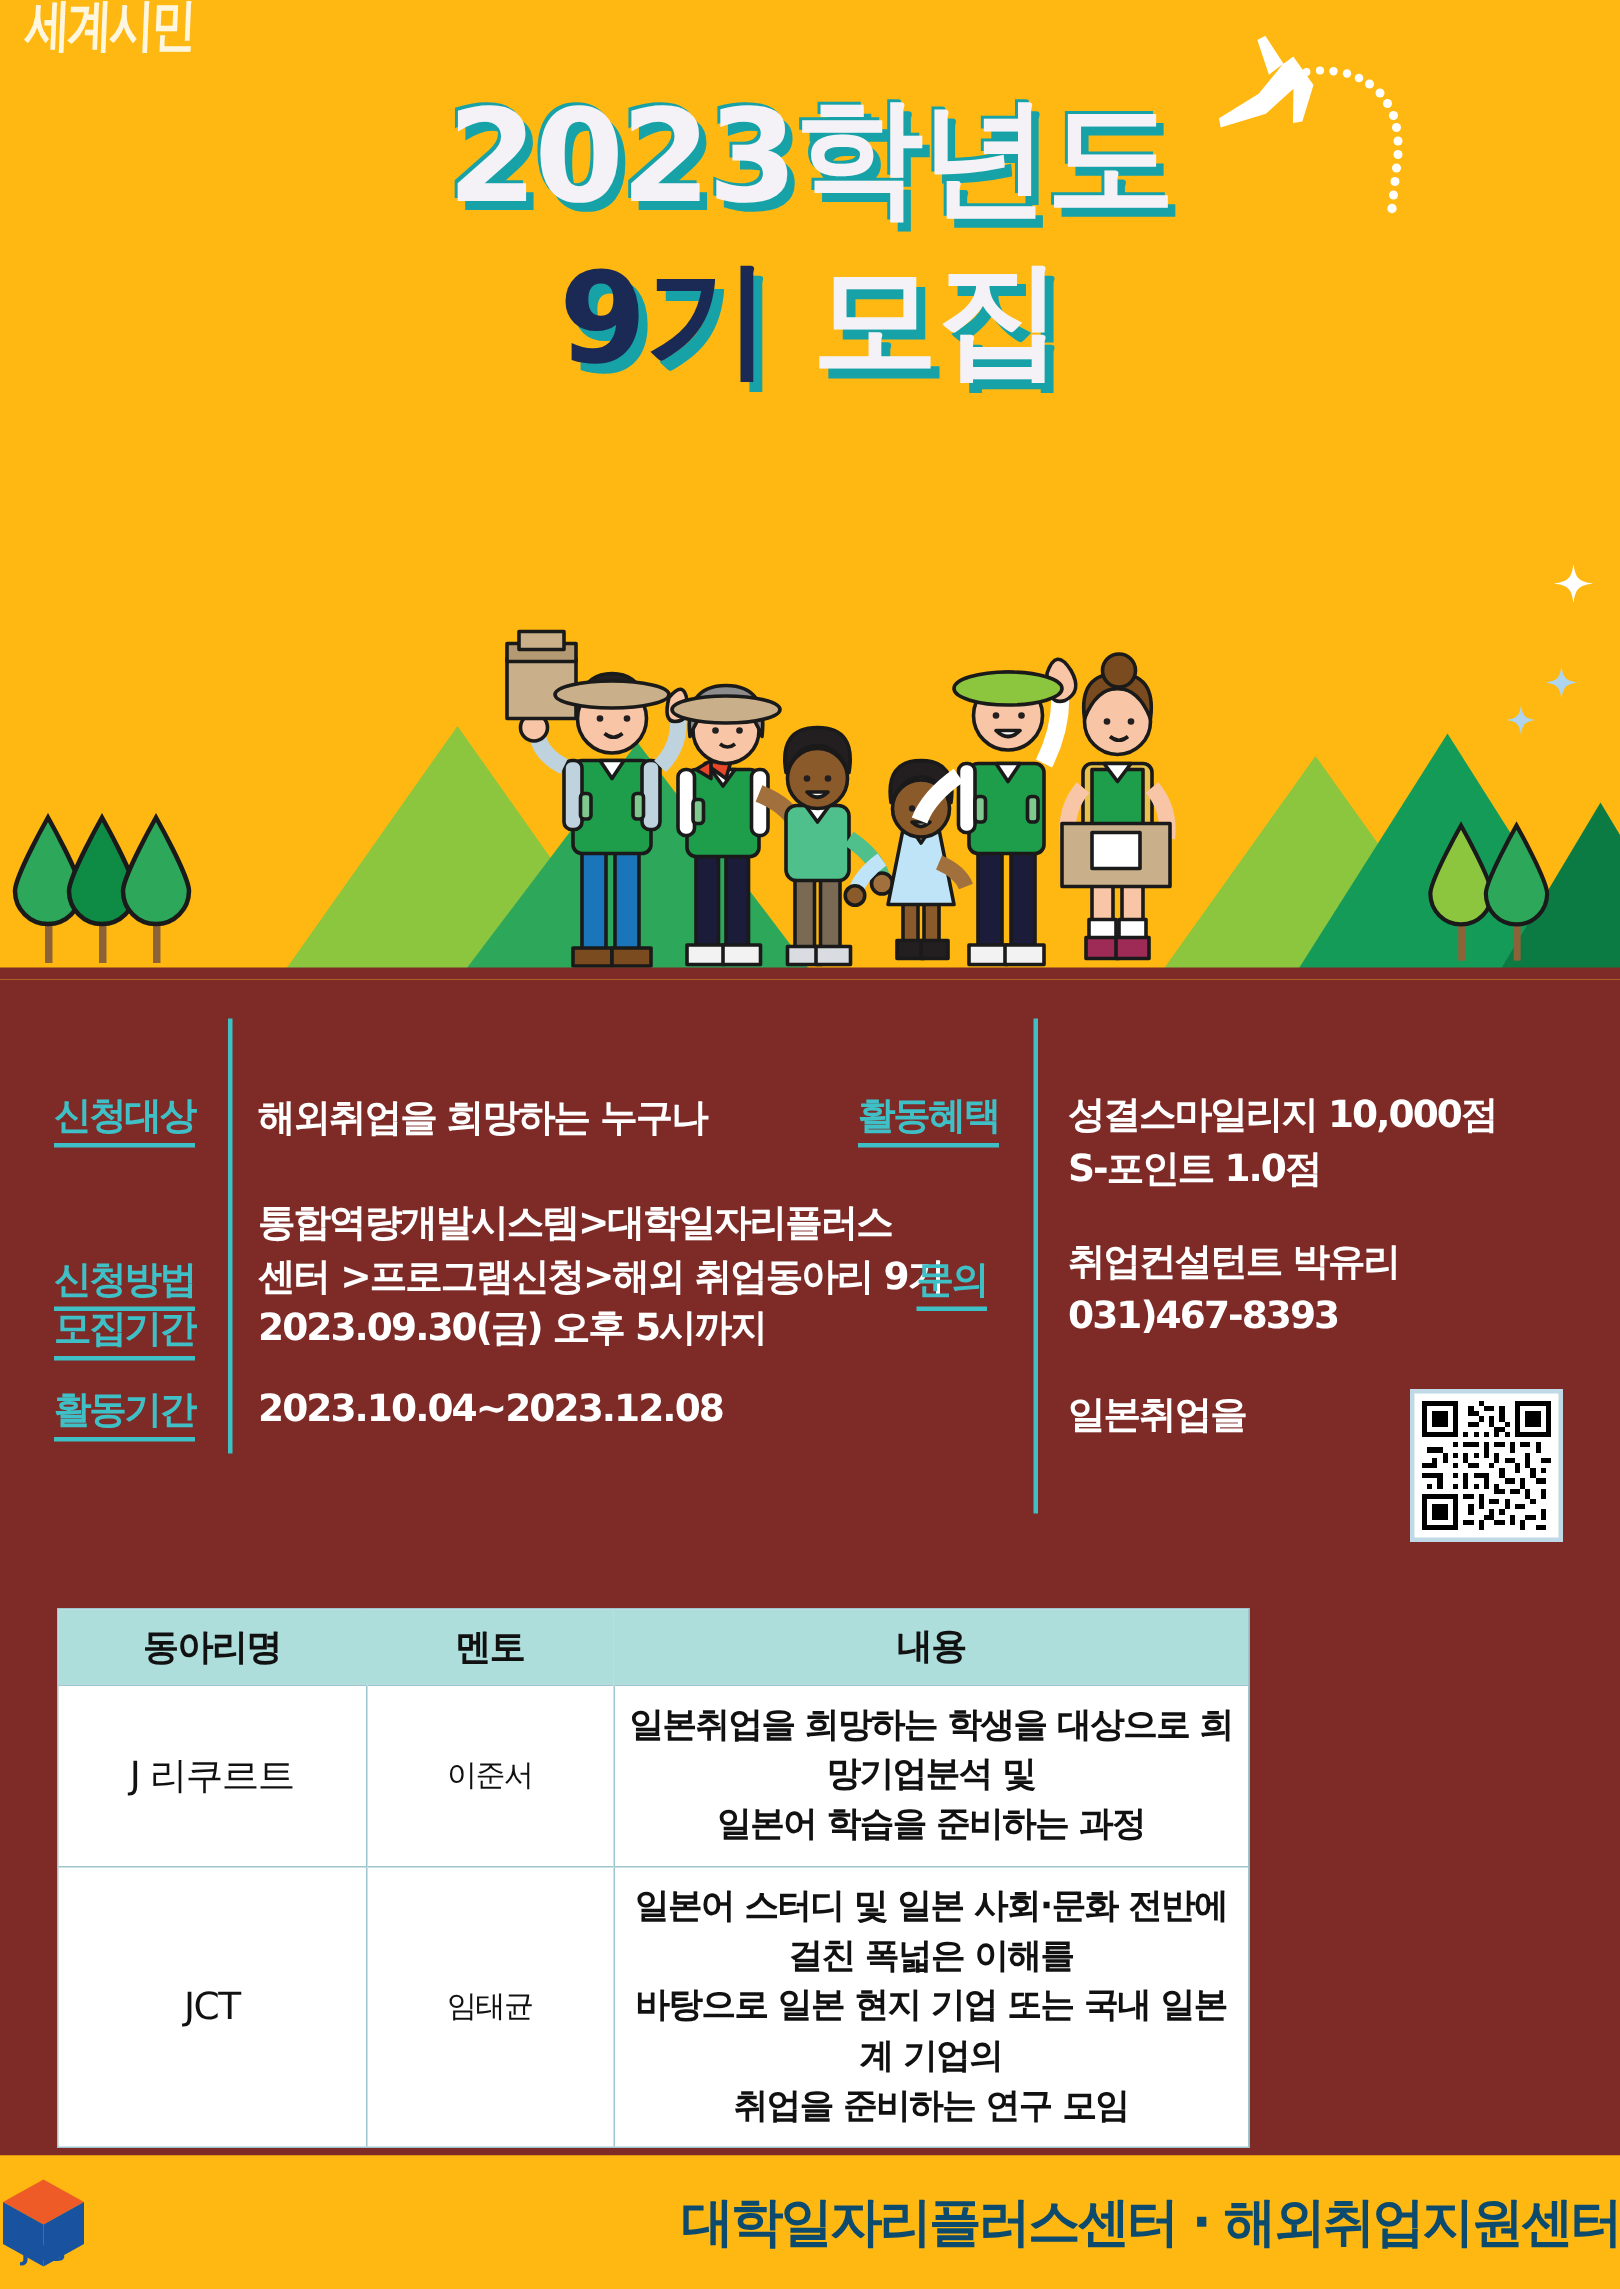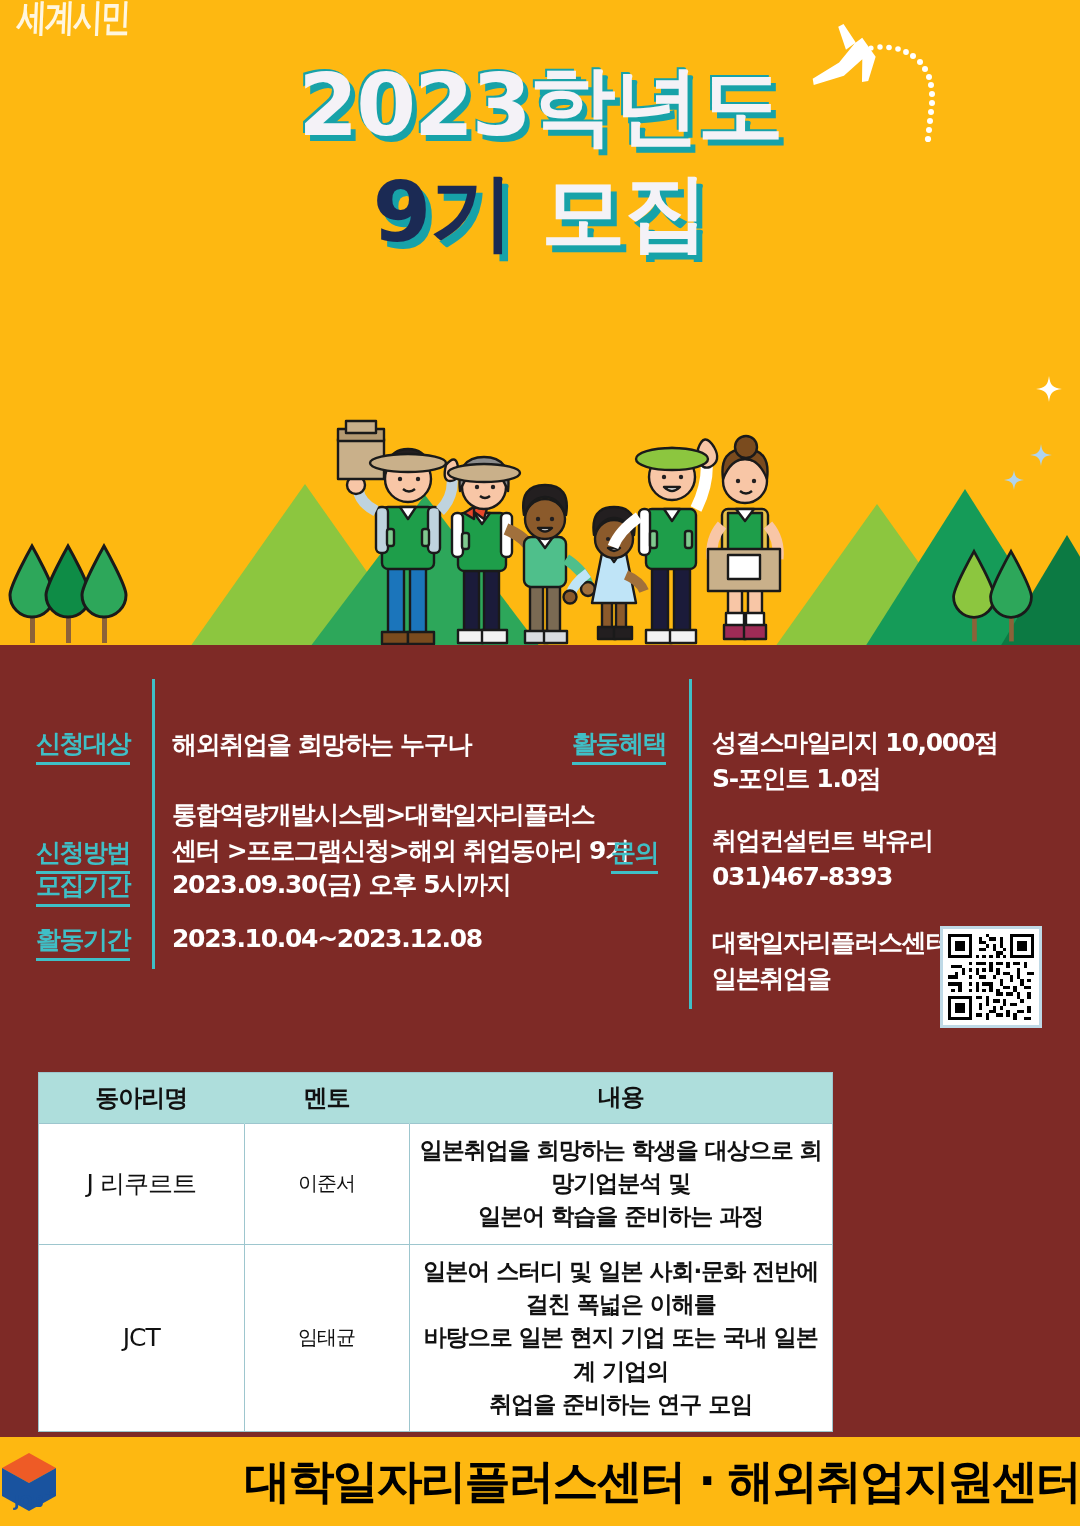--- a/index.html
+++ b/index.html
@@ -129,21 +129,21 @@
 
   
   .footer{
     position:absolute; left:0; top:1437px; width:1080px; height:89px;
     background:#FEB811;
     display:flex; align-items:center; justify-content:space-between; gap:14px;
   }
   .logo-cube{ width:58px; height:62px; position:relative; }
   .footer-text{
     font-family:"DejaVu Sans",sans-serif;
-    font-size:46px; font-weight:700; color:#000000;
+    font-size:35px; font-weight:700; color:#0c4a6e;
     letter-spacing:-2px; white-space:nowrap;
   }
 </style>
 </head>
 <body>
 
 <div class="poster">
 
   <div class="hero">
 
@@ -431,21 +431,20 @@
 
       <div class="row" style="left:51px; top:183px;">
         <span class="lbl">문의</span>
       </div>
       <div class="val" style="position:absolute; left:152px; top:170px;">
         <div>취업컨설턴트 박유리</div>
         <div>031)467-8393</div>
       </div>
 
       <div class="val" style="position:absolute; left:152px; top:272px;">
-        <div>대학일자리플러스센터</div>
         <div>일본취업을</div>
       </div>
     </div>
 
     <div class="qr">
       <svg viewBox="0 0 25 25" shape-rendering="crispEdges">
         <rect width="25" height="25" fill="#fff"></rect>
         <g fill="#000">
 
           <rect x="0" y="0" width="7" height="1"></rect>

